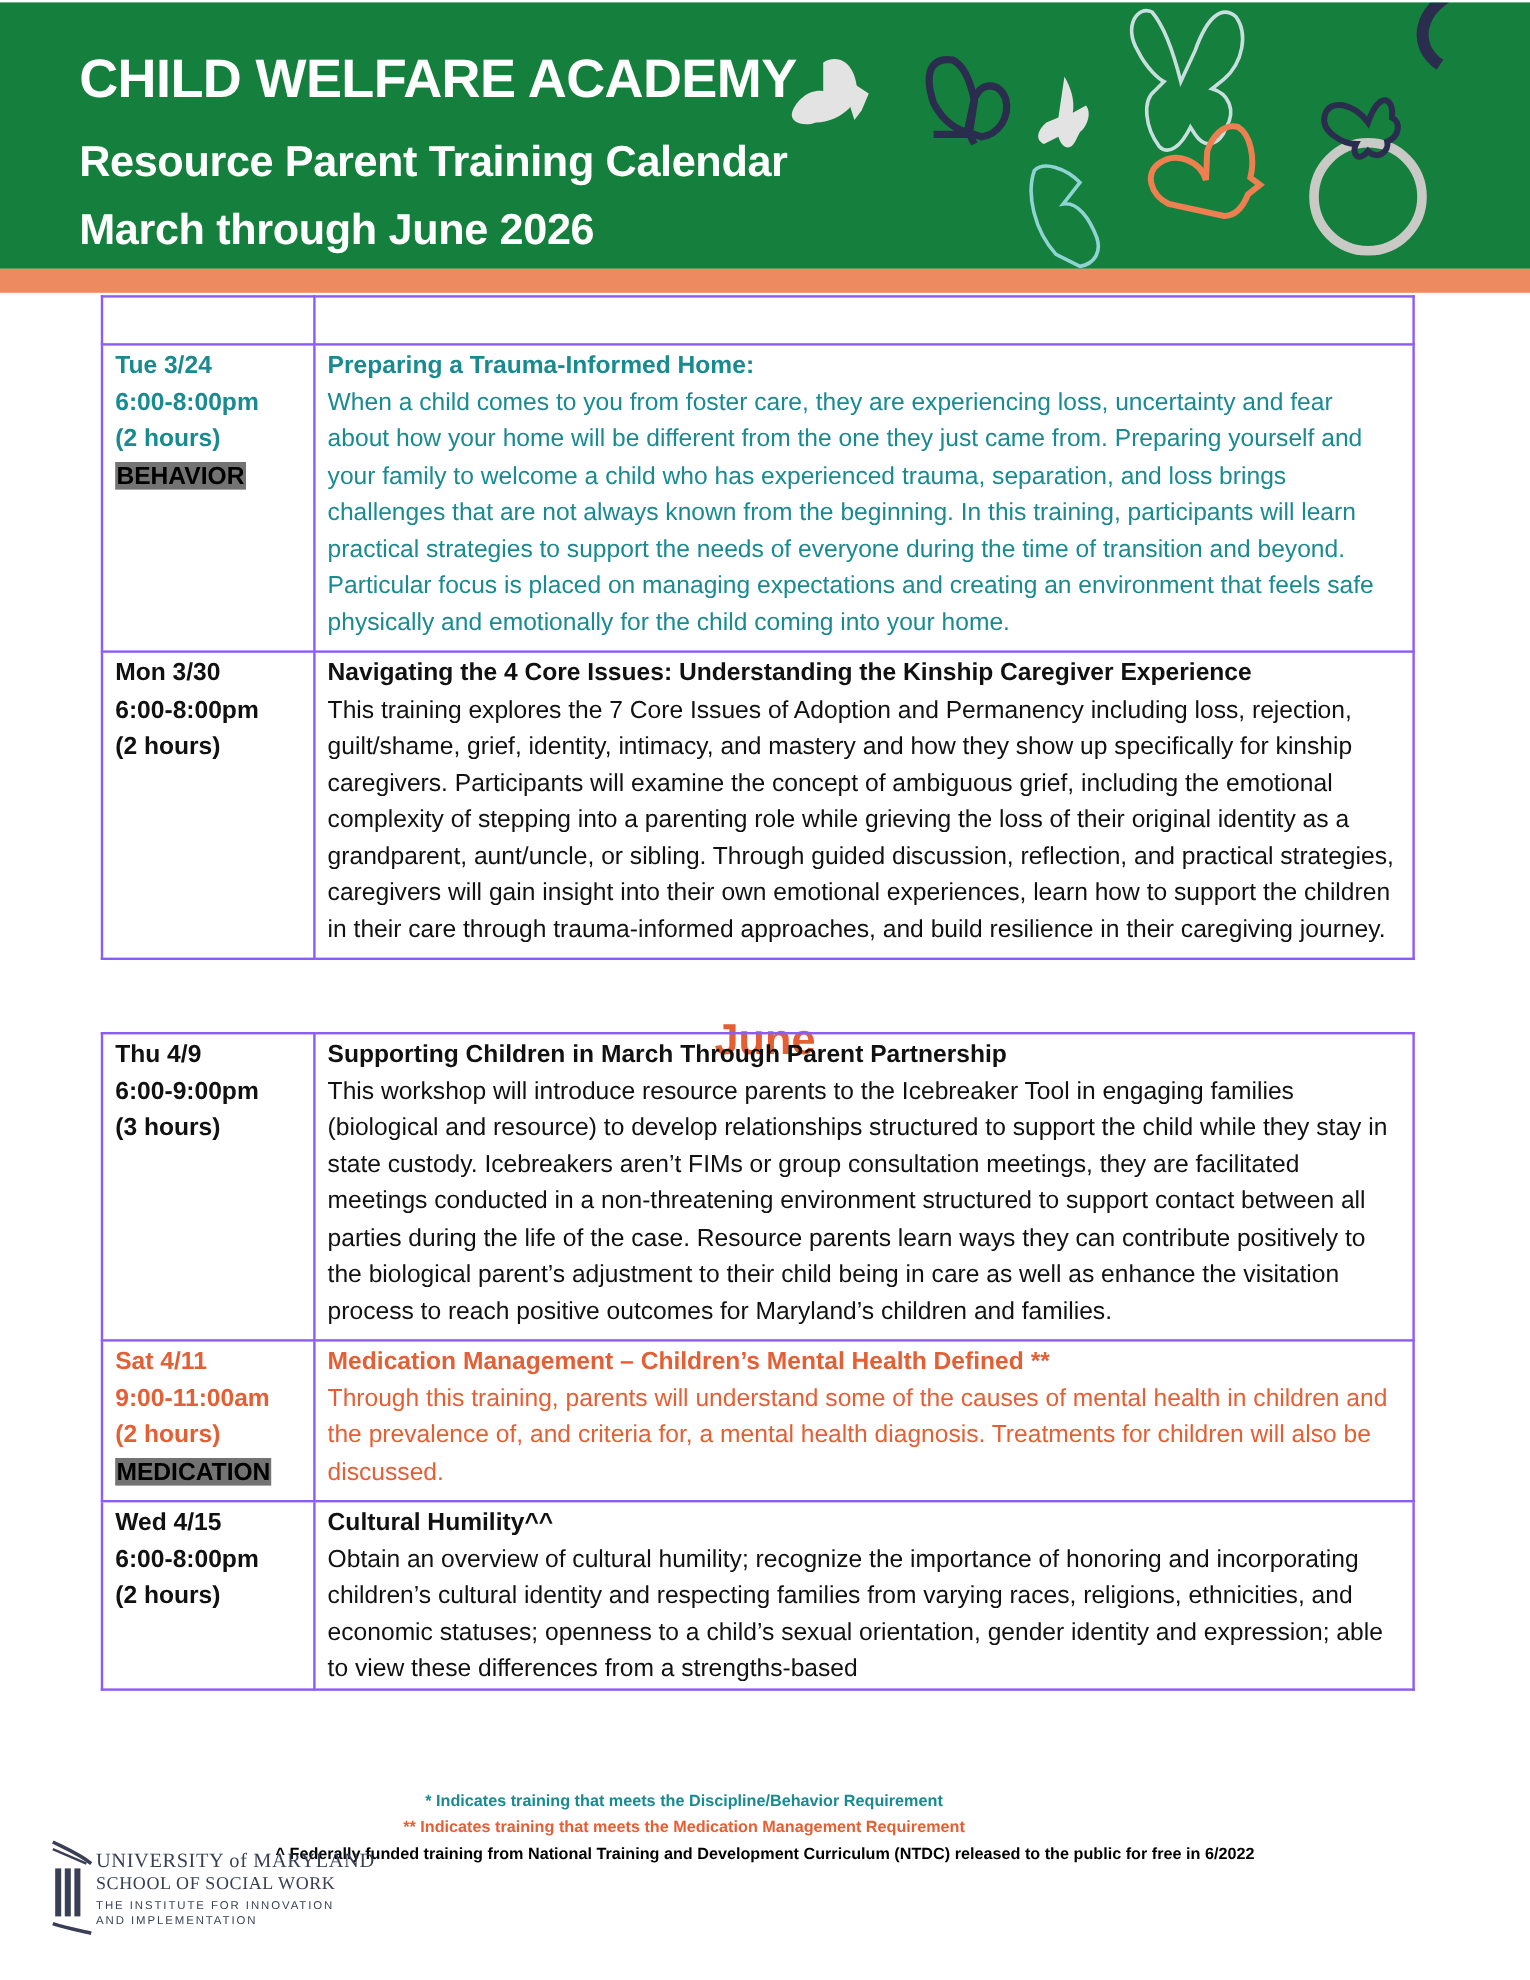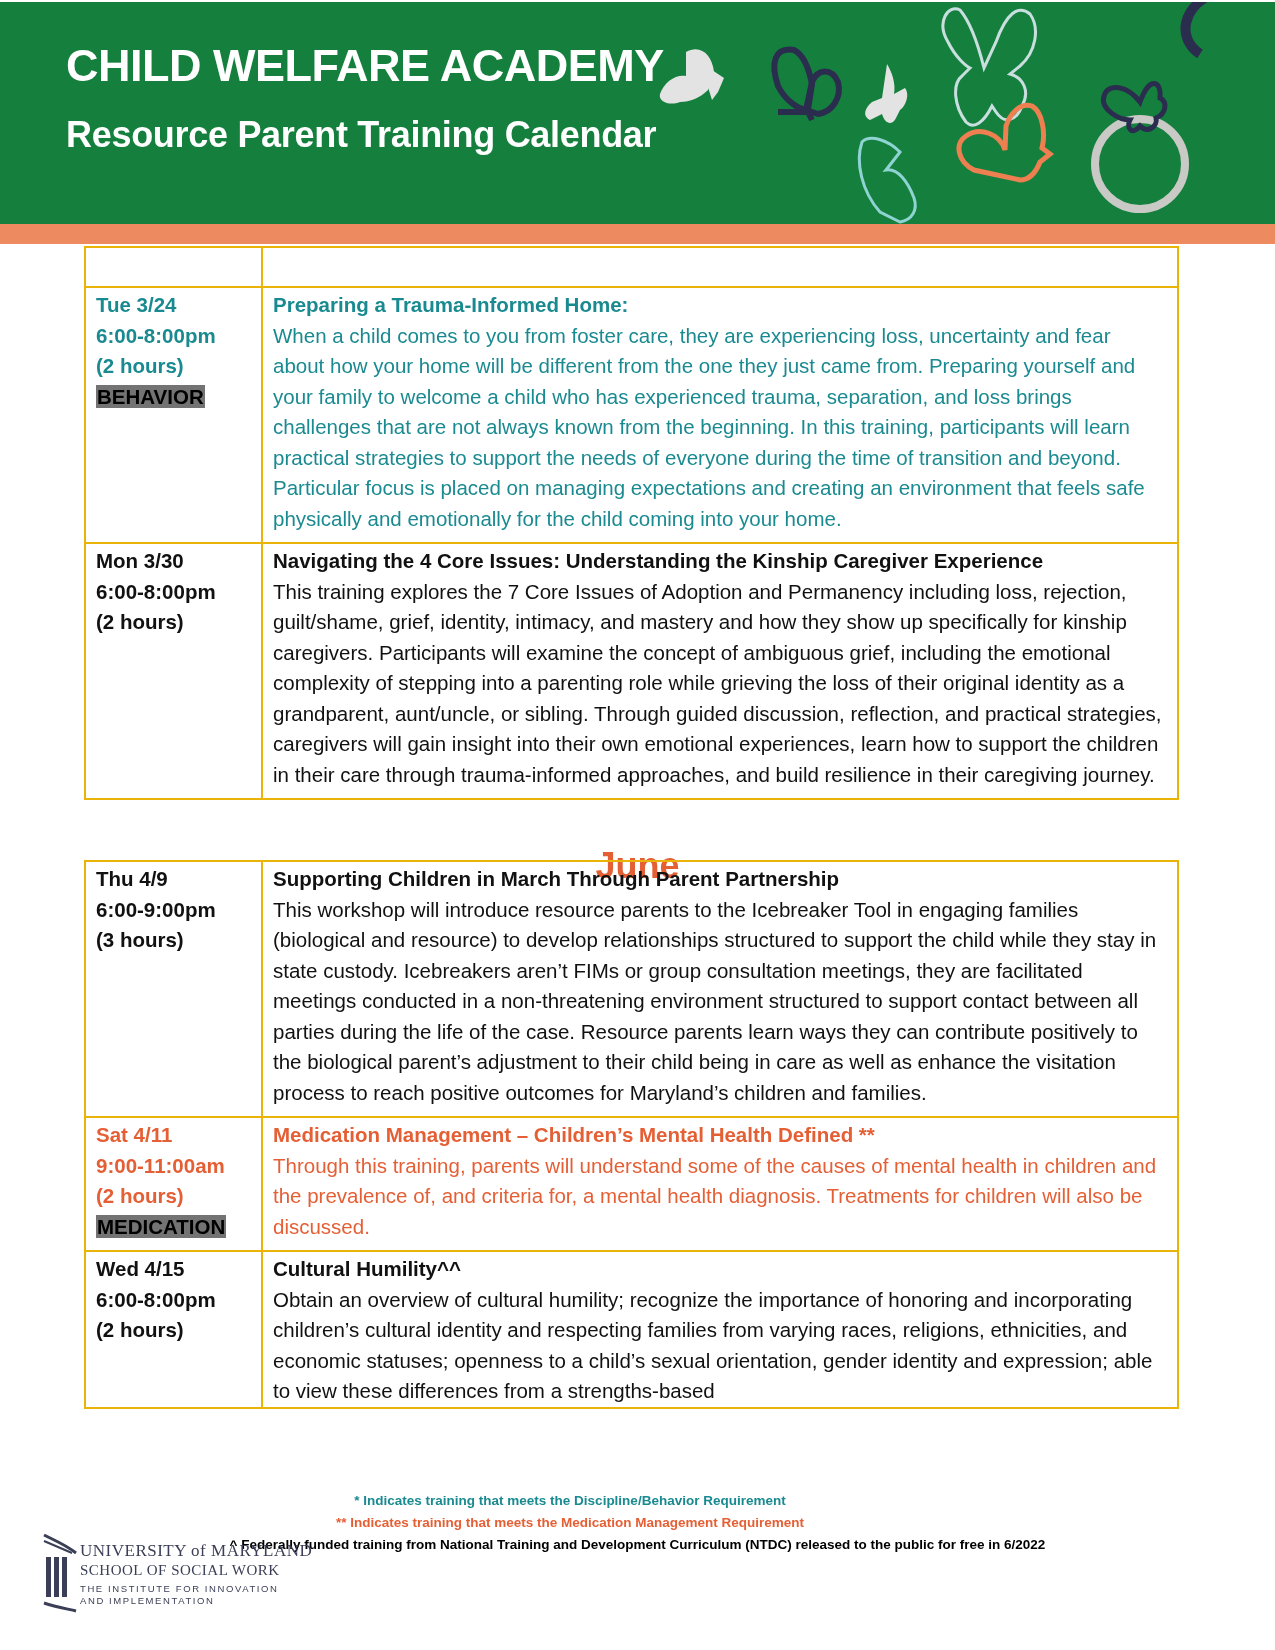--- a/index.html
+++ b/index.html
@@ -10,21 +10,21 @@
   .banner { position: absolute; left: 0; top: 2px; width: 1275px; height: 222px; background: #15803d; overflow: hidden; }
   .banner-stripe { position: absolute; left: 0; top: 224px; width: 1275px; height: 20px; background: #ee8a5f; }
   .banner .title { position: absolute; left: 66px; top: 38px; color: #fff; font-weight: bold; font-size: 45px; letter-spacing: -0.5px; }
   .banner .subtitle { position: absolute; left: 66px; color: #fff; font-weight: bold; font-size: 36px; letter-spacing: -0.3px; }
   .banner .sub1 { top: 112px; text-align: right; }
   .banner .sub2 { top: 168px; }
   .banner svg { position: absolute; left: 0; top: 0; }
 
   
   table.cal { position: absolute; left: 84px; width: 1095px; border-collapse: collapse; }
-  table.cal td { border: 2px solid #eab308; vertical-align: top; padding: 2px 10px 8px 10px; font-size: 20.5px; line-height: 30.5px; }
+  table.cal td { border: 2px solid #8b5cf6; vertical-align: top; padding: 2px 10px 8px 10px; font-size: 20.5px; line-height: 30.5px; }
   table.cal td.when { width: 155px; font-weight: bold; }
   .row-empty td { height: 28px; padding: 0; }
   .teal { color: #1a8a91; }
   .orange { color: #e55f35; }
   .hl { background: #737373; color: #000; padding: 0 1px; }
   .t-title { font-weight: bold; display: block; }
   .when span { display: block; }
 
   .month { position: absolute; left: 0; width: 1275px; top: 845px; text-align: center; color: #e55f35; font-weight: bold; font-size: 36px; }
 
@@ -75,20 +75,21 @@
     </g>
 
     <g fill="none">
       <circle cx="1140" cy="162" r="45" stroke="#c9c9c6" stroke-width="8"></circle>
       <path d="M1140 100 C1128 84 1108 80 1104 94 C1100 108 1120 118 1130 118 C1126 126 1132 134 1140 124 C1148 132 1158 124 1156 116 C1166 112 1168 100 1160 96 C1162 80 1150 72 1140 100 Z" stroke="#2b2d4f" stroke-width="5"></path>
       <path d="M1216 -10 C1182 4 1176 36 1200 52" stroke="#2b2d4f" stroke-width="10"></path>
     </g>
   </svg>
   <div class="title">CHILD WELFARE ACADEMY</div>
   <div class="subtitle sub1">Resource Parent Training Calendar</div>
+  <div class="subtitle sub2">March through June 2026</div>
 </div>
 <div class="banner-stripe"></div>
 
 <table class="cal" style="top:246px;">
   <tbody>
       <tr class="row-empty">
     <td class="when"></td>
     <td></td>
   </tr>
   <tr>

